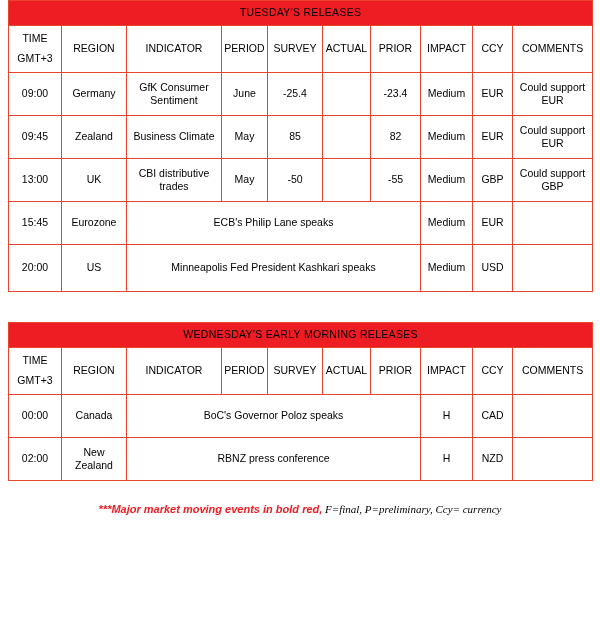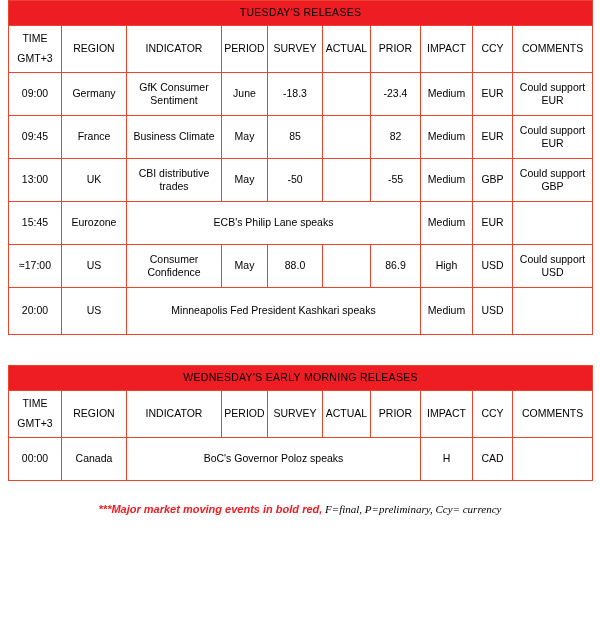--- a/index.html
+++ b/index.html
@@ -120,31 +120,31 @@
         <td>IMPACT</td>
         <td>CCY</td>
         <td>COMMENTS</td>
       </tr>
 
       <tr class="row">
         <td>09:00</td>
         <td>Germany</td>
         <td>GfK Consumer Sentiment</td>
         <td>June</td>
-        <td>-18.3</td>
+        <td>-25.4</td>
         <td></td>
         <td>-23.4</td>
         <td class="wrap-break">Medium</td>
         <td>EUR</td>
         <td>Could support EUR</td>
       </tr>
 
       <tr class="row">
         <td>09:45</td>
-        <td>France</td>
+        <td>Zealand</td>
         <td>Business Climate</td>
         <td>May</td>
         <td>85</td>
         <td></td>
         <td>82</td>
         <td class="wrap-break">Medium</td>
         <td>EUR</td>
         <td>Could support EUR</td>
       </tr>
 
@@ -163,32 +163,20 @@
 
       <tr class="row">
         <td>15:45</td>
         <td>Eurozone</td>
         <td class="merged" colspan="5">ECB's Philip Lane speaks</td>
         <td class="wrap-break">Medium</td>
         <td>EUR</td>
         <td></td>
       </tr>
 
-      <tr class="row">
-        <td>≈17:00</td>
-        <td>US</td>
-        <td>Consumer Confidence</td>
-        <td>May</td>
-        <td>88.0</td>
-        <td></td>
-        <td>86.9</td>
-        <td class="wrap-break">High</td>
-        <td>USD</td>
-        <td>Could support USD</td>
-      </tr>
 
 
       <tr class="row-tall">
         <td>20:00</td>
         <td>US</td>
         <td class="merged" colspan="5">Minneapolis Fed President Kashkari speaks</td>
         <td class="wrap-break">Medium</td>
         <td>USD</td>
         <td></td>
       </tr>
@@ -232,20 +220,28 @@
 
       <tr class="row">
         <td>00:00</td>
         <td>Canada</td>
         <td class="merged" colspan="5">BoC's Governor Poloz speaks</td>
         <td>H</td>
         <td>CAD</td>
         <td></td>
       </tr>
 
+      <tr class="row">
+        <td>02:00</td>
+        <td>New Zealand</td>
+        <td class="merged" colspan="5">RBNZ press conference</td>
+        <td>H</td>
+        <td>NZD</td>
+        <td></td>
+      </tr>
     </tbody>
   </table>
 
   <div class="footnote">
     <span class="bold-red">***Major market moving events in bold red,</span><span class="ital"> F=final, P=preliminary, Ccy= currency</span>
   </div>
 
 </div>
 
 </body></html>

